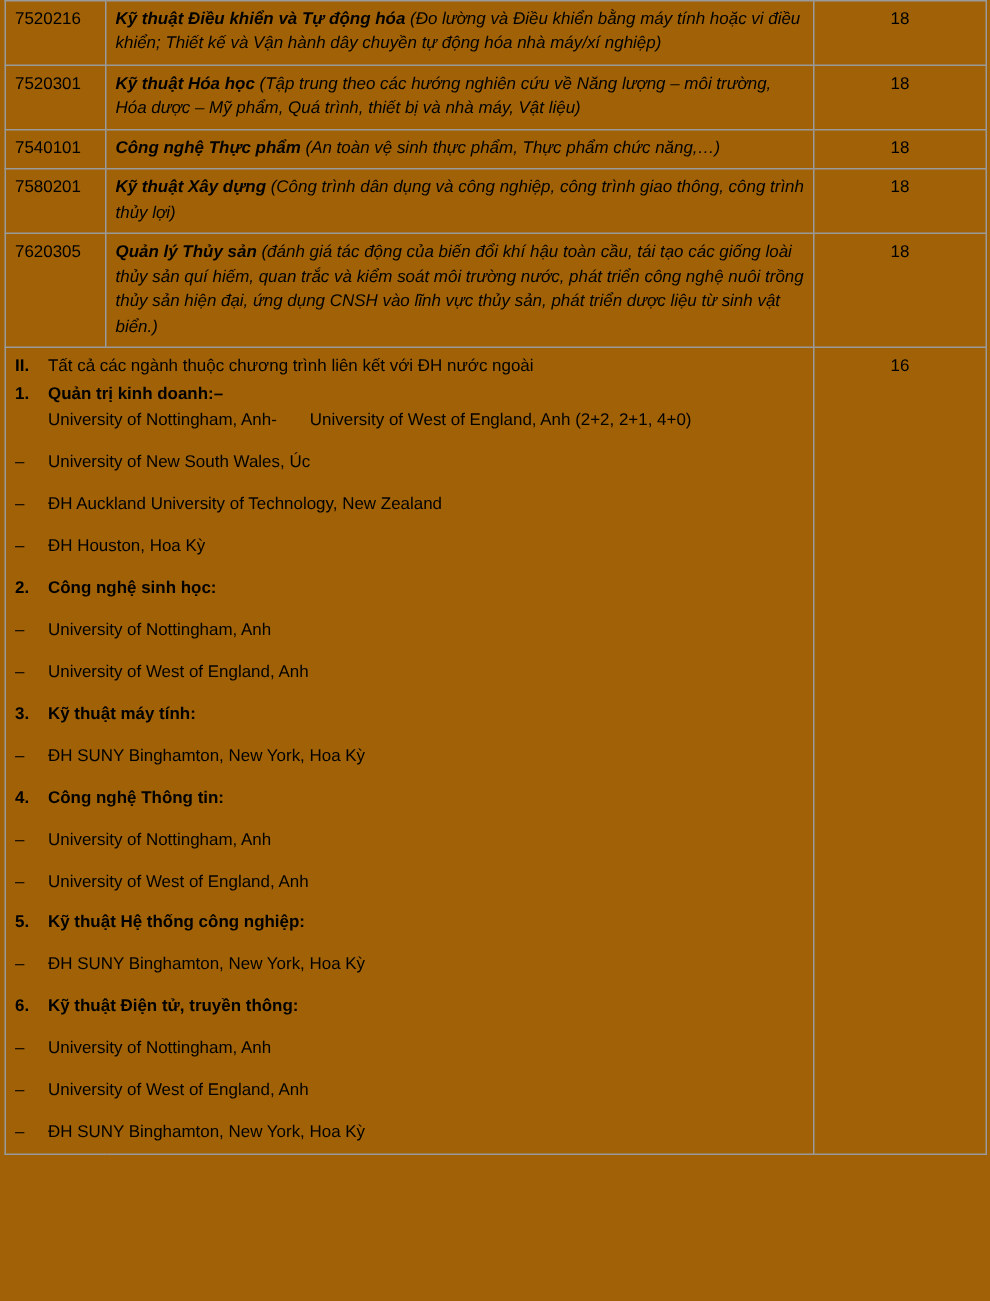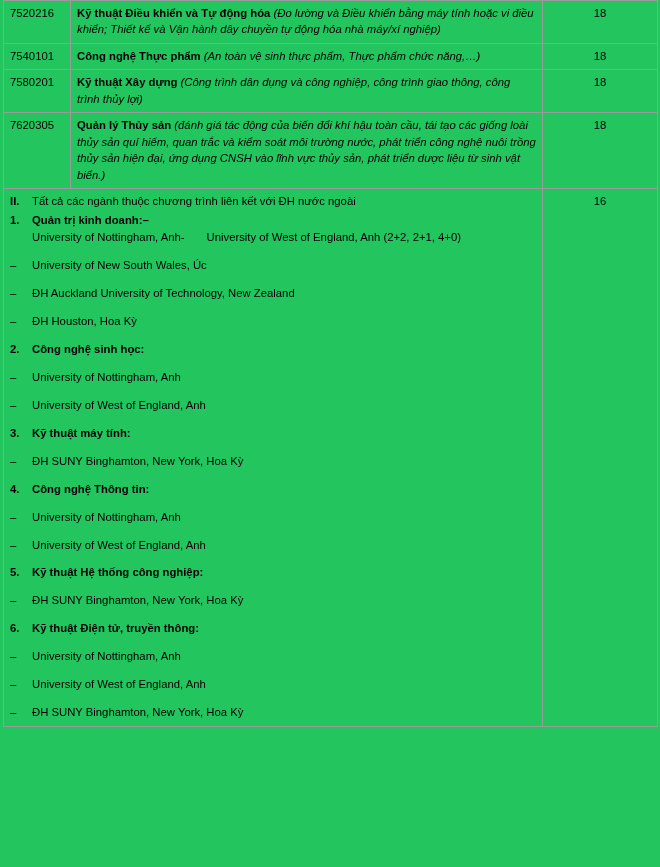--- a/index.html
+++ b/index.html
@@ -10,21 +10,21 @@
   body {
     width: 660px;
     font-family: "Liberation Sans", sans-serif;
     color: #000000;
     -webkit-font-smoothing: antialiased;
   }
   .page {
     position: relative;
     width: 660px;
     min-height: 867px;
-    background: #22c55e;
+    background: #a16207;
     box-sizing: border-box;
     padding: 0 3px;
   }
   table.prog-table {
     width: 654px;
     border-collapse: collapse;
     table-layout: fixed;
     margin: 0;
   }
   table.prog-table col.c-code { width: 67px; }
@@ -41,20 +41,21 @@
   td.code {
     font-size: 11.3px;
     white-space: nowrap;
   }
   td.credits {
     text-align: center;
     font-size: 11.3px;
   }
   td.name b {
     font-weight: bold;
+    font-style: italic;
   }
   td.name i {
     font-style: italic;
   }
 
   
   .sec-wrap {
     font-size: 11.3px;
     line-height: 1.5;
   }
@@ -123,20 +124,25 @@
       <col class="c-credits">
     </colgroup>
     <tbody>
 
       <tr>
         <td class="code">7520216</td>
         <td class="name"><b>Kỹ thuật Điều khiển và Tự động hóa</b> <i>(Đo lường và Điều khiển bằng máy tính hoặc vi điều khiển; Thiết kế và Vận hành dây chuyền tự động hóa nhà máy/xí nghiệp)</i></td>
         <td class="credits">18</td>
       </tr>
 
+      <tr>
+        <td class="code">7520301</td>
+        <td class="name"><b>Kỹ thuật Hóa học</b> <i>(Tập trung theo các hướng nghiên cứu về Năng lượng – môi trường, Hóa dược – Mỹ phẩm, Quá trình, thiết bị và nhà máy, Vật liệu)</i></td>
+        <td class="credits">18</td>
+      </tr>
 
 
       <tr>
         <td class="code">7540101</td>
         <td class="name"><b>Công nghệ Thực phẩm</b> <i>(An toàn vệ sinh thực phẩm, Thực phẩm chức năng,…)</i></td>
         <td class="credits">18</td>
       </tr>
 
       <tr>
         <td class="code">7580201</td>

